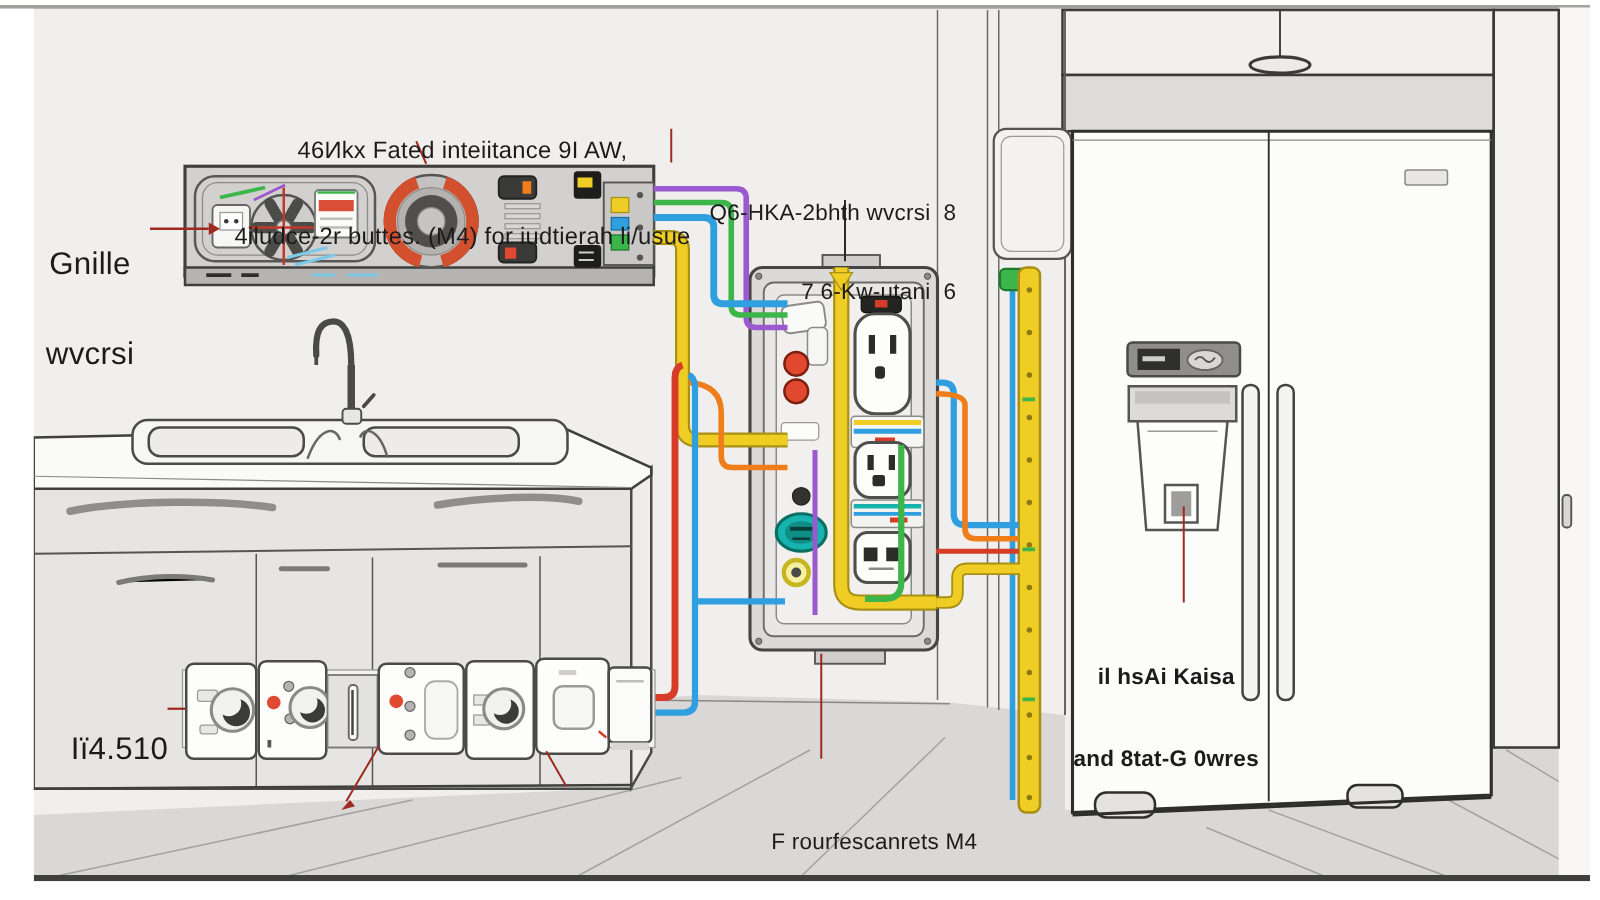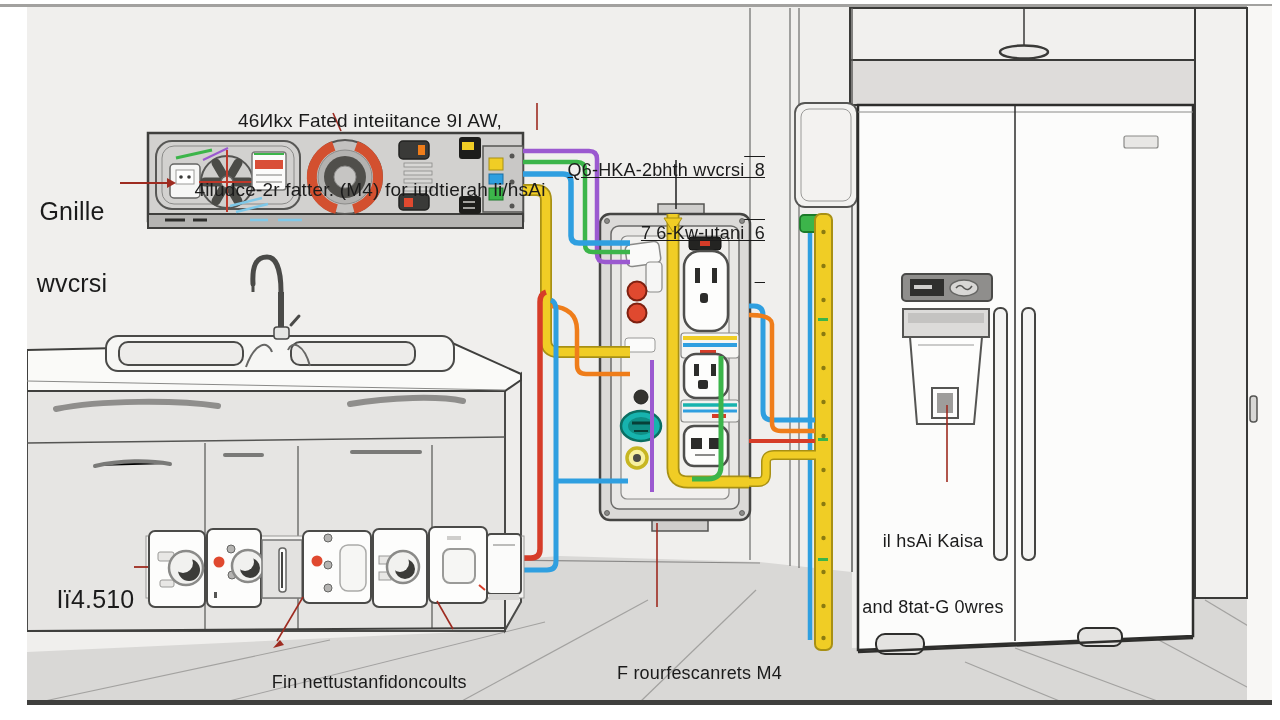--- a/index.html
+++ b/index.html
@@ -3,22 +3,22 @@
 <meta charset="utf-8">
 <style>
   html,body{margin:0;padding:0;background:#ffffff;}
   #scene{position:relative;width:1272px;height:720px;background:#ffffff;overflow:hidden;
          font-family:"Liberation Sans",sans-serif;}
   #art{position:absolute;left:0;top:0;}
   .lbl{position:absolute;color:#1b1b1b;letter-spacing:.2px;white-space:pre;}
   .lbl div{white-space:pre;}
   #lbl-hood   {left:150px;top:63px; width:440px;text-align:center;font-size:19px;line-height:23px;}
   #lbl-grille {left:30px; top:151px;width:84px; text-align:center;font-size:25px;line-height:24px;}
-  #lbl-panel  {left:560px;top:118px;width:205px;text-align:right; font-size:18px;line-height:21px;text-decoration:underline;}
-  #lbl-fridge {left:842px;top:486px;width:182px;text-align:center;font-size:18px;line-height:22px;}
+  #lbl-panel  {left:560px;top:118px;width:205px;text-align:right; font-size:18px;line-height:21px;}
+  #lbl-fridge {left:842px;top:486px;width:182px;text-align:center;font-size:18px;line-height:22px;font-weight:bold;}
   #lbl-rcd    {left:617px;top:616px;width:250px;text-align:left;  font-size:18px;line-height:23px;}
   #lbl-amps   {left:28px; top:556px;width:106px;text-align:right; font-size:25px;}
   #lbl-outlets{left:251px;top:651px;width:290px;text-align:left;  font-size:18px;}
   .wire{fill:none;stroke-linejoin:round;}
   .sw-red{stroke:var(--wire-red);}       .sw-orange{stroke:var(--wire-orange);}
   .sw-yellow{stroke:var(--wire-yellow);} .sw-yedge{stroke:var(--wire-yellow-edge);}
   .sw-green{stroke:var(--wire-green);}   .sw-blue{stroke:var(--wire-blue);}
   .sw-purple{stroke:var(--wire-purple);} .sw-teal{stroke:var(--wire-teal);}
   .sw-leader{stroke:var(--leader-red);}
   .fl-yellow{fill:var(--wire-yellow);}   .fl-green{fill:var(--wire-green);}
@@ -386,21 +386,21 @@
 
   <g>
     <rect x="27" y="700" width="1253" height="5" fill="#3f3f3d"></rect>
     <rect x="0" y="705" width="1280" height="15" fill="#ffffff"></rect>
     <rect x="0" y="7" width="27" height="713" fill="#ffffff"></rect>
   </g>
 </svg>
 
   <div class="lbl" id="lbl-hood">
     <div>46Иkx Fated inteiitance 9I AW,</div>
-    <div>4iludce-2r fatter. (M4) for iudtierah li/hsAi</div>
+    <div>4iludce-2r buttes. (M4) for iudtierah li/usue</div>
   </div>
 
   <div class="lbl" id="lbl-grille">
     <div>Gnille</div>
     <div>wvcrsi</div>
   </div>
 
   <div class="lbl" id="lbl-panel">
     <div>Q6-HKA-2bhth wvcrsi  8</div>
     <div>7 6-Kw-utani  6</div>
@@ -413,17 +413,14 @@
 
   <div class="lbl" id="lbl-rcd">
     <div>F rourfescanrets M4</div>
     
   </div>
 
   <div class="lbl" id="lbl-amps">
     <span>Iï4.510</span>
   </div>
 
-  <div class="lbl" id="lbl-outlets">
-    <span>Fin nettustanfidoncoults</span>
-  </div>
 
 </div>
 
 </body></html>

